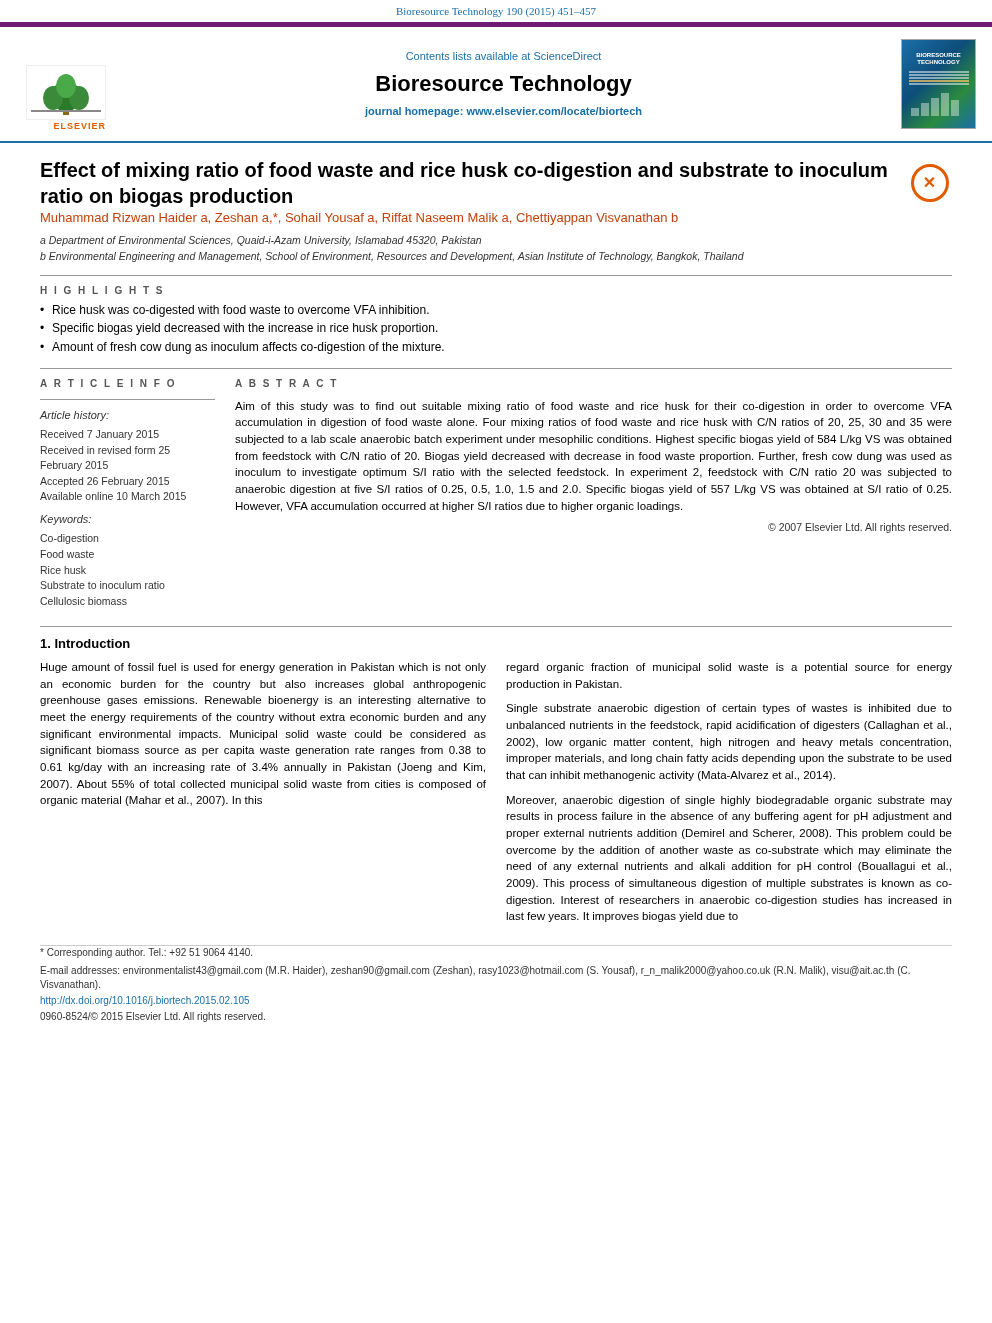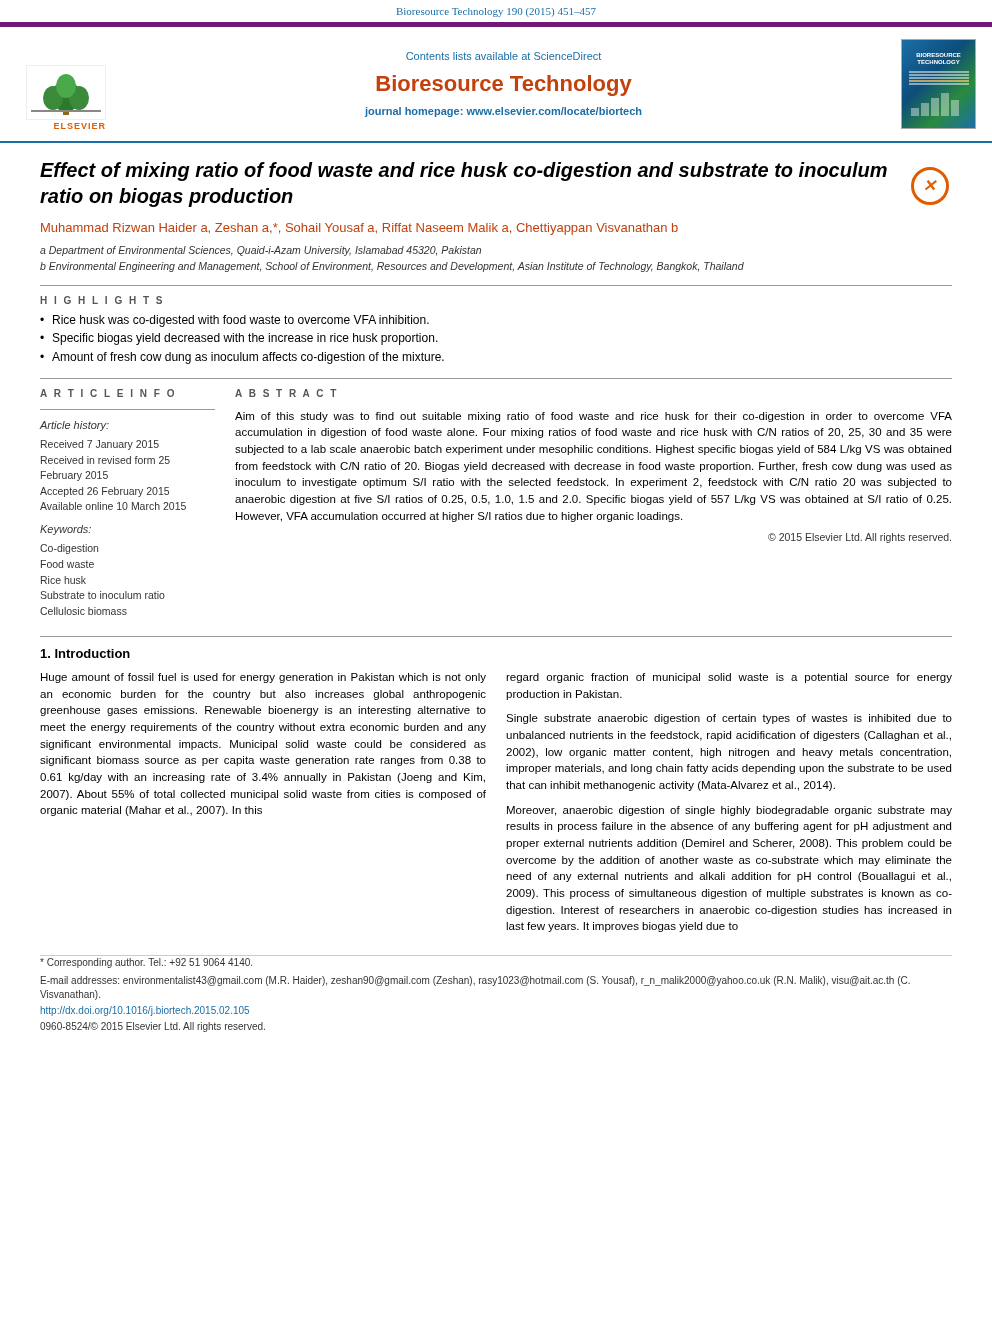--- a/index.html
+++ b/index.html
@@ -66,21 +66,21 @@
       font-family: Arial, sans-serif;
       margin-bottom: 2px;
     }
     .sciencedirect-link span {
       color: #1a6fa8;
       margin-top: 32px;
     }
     .journal-title {
       font-size: 22px;
       font-weight: bold;
-      color: #c2410c;
+      color: #000000;
       font-family: Arial, sans-serif;
       margin: 4px 0;
     }
     .journal-homepage {
       font-size: 11px;
       color: #555;
       font-family: Arial, sans-serif;
       font-weight: bold;
     }
     .journal-homepage span {
@@ -117,23 +117,21 @@
     }
 
     
     .main-content {
       padding: 14px 40px 20px 40px;
     }
 
     
     .article-title-section {
       display: flex;
-      align-items: flex-end;
-      margin-bottom: 10px;
-      font-style: italic;
+      align-items: center;
     }
     .article-title {
       font-size: 20px;
       font-weight: bold;
       color: #000;
       line-height: 1.3;
       flex: 1;
       font-family: Arial, sans-serif;
     }
     .crossmark {
@@ -441,21 +439,21 @@
       <div class="keyword-item">Rice husk</div>
       <div class="keyword-item">Substrate to inoculum ratio</div>
       <div class="keyword-item">Cellulosic biomass</div>
     </div>
 
     <div class="abstract-col">
       <div class="section-label">A B S T R A C T</div>
       <div class="abstract-text">
         <p>Aim of this study was to find out suitable mixing ratio of food waste and rice husk for their co-digestion in order to overcome VFA accumulation in digestion of food waste alone. Four mixing ratios of food waste and rice husk with C/N ratios of 20, 25, 30 and 35 were subjected to a lab scale anaerobic batch experiment under mesophilic conditions. Highest specific biogas yield of 584 L/kg VS was obtained from feedstock with C/N ratio of 20. Biogas yield decreased with decrease in food waste proportion. Further, fresh cow dung was used as inoculum to investigate optimum S/I ratio with the selected feedstock. In experiment 2, feedstock with C/N ratio 20 was subjected to anaerobic digestion at five S/I ratios of 0.25, 0.5, 1.0, 1.5 and 2.0. Specific biogas yield of 557 L/kg VS was obtained at S/I ratio of 0.25. However, VFA accumulation occurred at higher S/I ratios due to higher organic loadings.</p>
       </div>
-      <div class="copyright">© 2015 Elsevier Ltd. All rights reserved.</div>
+      <div class="copyright">© 2007 Elsevier Ltd. All rights reserved.</div>
     </div>
   </div>
 
   <hr class="divider">
 
   <div class="body-section">
     <div class="section-heading">1. Introduction</div>
     <div class="body-two-col">
       <div class="body-col">
         <p>Huge amount of fossil fuel is used for energy generation in Pakistan which is not only an economic burden for the country but also increases global anthropogenic greenhouse gases emissions. Renewable bioenergy is an interesting alternative to meet the energy requirements of the country without extra economic burden and any significant environmental impacts. Municipal solid waste could be considered as significant biomass source as per capita waste generation rate ranges from 0.38 to 0.61 kg/day with an increasing rate of 3.4% annually in Pakistan (Joeng and Kim, 2007). About 55% of total collected municipal solid waste from cities is composed of organic material (Mahar et al., 2007). In this</p>

